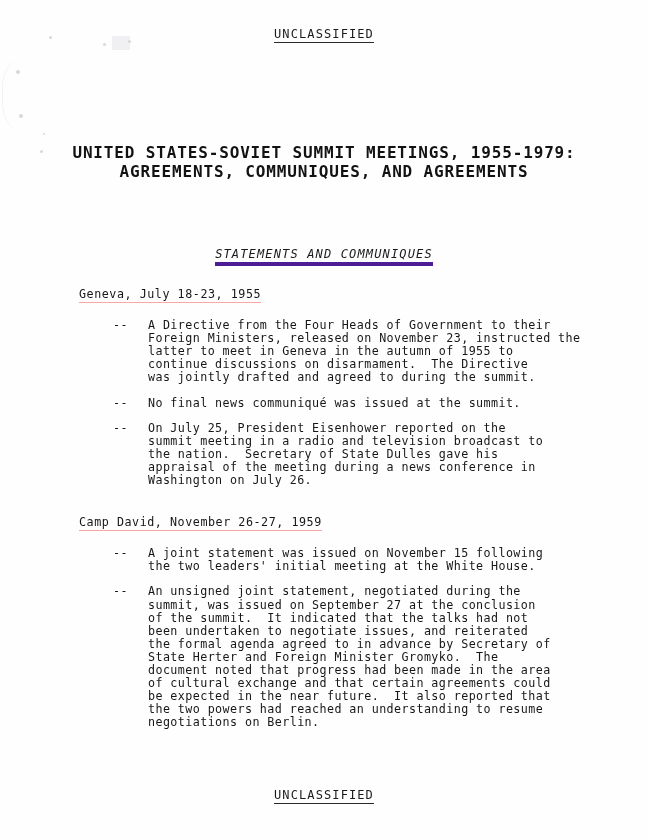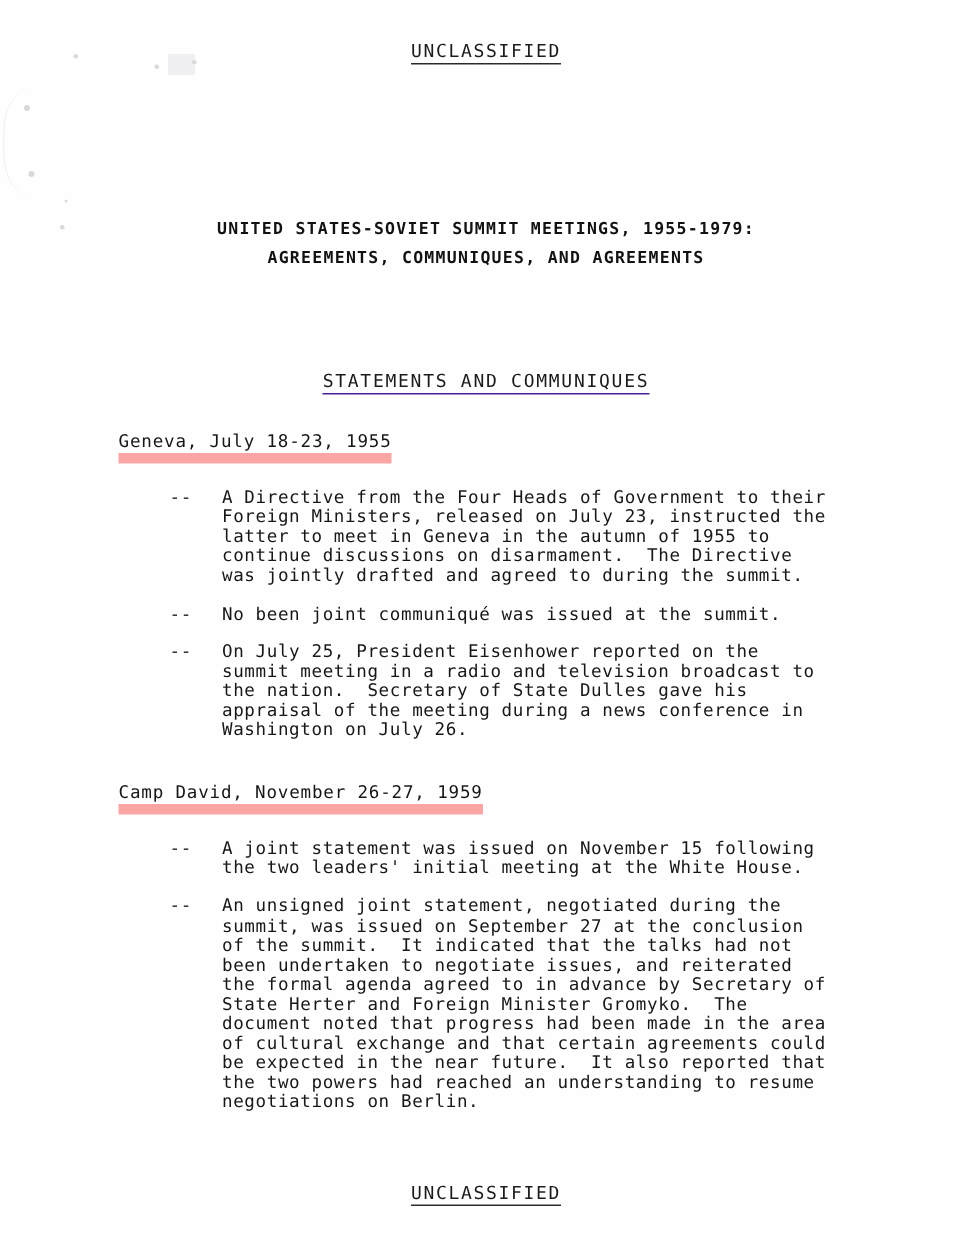--- a/index.html
+++ b/index.html
@@ -46,61 +46,62 @@
   }
   .cls-top { top: 27px; }
   .cls-bottom { top: 788px; }
 
   .doc-title {
     position: absolute;
     left: 0;
     top: 143px;
     width: 648px;
     text-align: center;
-    font-size: 11px;
+    font-size: 16px;
     font-weight: bold;
     letter-spacing: 0.85px;
     line-height: 19px;
     color: #121212;
   }
   .doc-title div { white-space: pre; }
 
   .section-heading {
     position: absolute;
     left: 0;
     top: 247px;
     width: 648px;
     text-align: center;
     font-size: 12px;
     letter-spacing: 1.15px;
     color: #1a1a1a;
   }
   .section-heading span {
-    border-bottom: 1px solid #4c1d95;
+    border-bottom: 4px solid #4c1d95;
     padding-bottom: 1px;
+    font-style: italic;
   }
 
   .body-block {
     position: absolute;
     left: 79px;
     top: 288px;
     width: 520px;
     font-size: 11.7px;
     line-height: 13.1px;
   }
 
   .group { margin-bottom: 0; }
 
   .group-heading {
     font-size: 11.7px;
     letter-spacing: 0.55px;
     color: #161616;
     white-space: pre;
     display: inline-block;
-    border-bottom: 7px solid #fca5a5;
+    border-bottom: 1px solid #fca5a5;
     padding-bottom: 1px;
   }
 
   .bullets { margin-top: 16px; }
 
   .bullet {
     display: flex;
     margin-bottom: 12px;
   }
   .bullet-marker {
@@ -150,29 +151,29 @@
 
   <div class="body-block">
 
     <div class="group">
       <div class="group-heading">Geneva, July 18-23, 1955</div>
       <div class="bullets">
 
         <div class="bullet">
           <div class="bullet-marker">--</div>
           <div class="bullet-text">A Directive from the Four Heads of Government to their
-Foreign Ministers, released on July 23, instructed the
+Foreign Ministers, released on November 23, instructed the
 latter to meet in Geneva in the autumn of 1955 to
 continue discussions on disarmament.  The Directive
 was jointly drafted and agreed to during the summit.</div>
         </div>
 
         <div class="bullet">
           <div class="bullet-marker">--</div>
-          <div class="bullet-text">No been joint communiqué was issued at the summit.</div>
+          <div class="bullet-text">No final news communiqué was issued at the summit.</div>
         </div>
 
         <div class="bullet">
           <div class="bullet-marker">--</div>
           <div class="bullet-text">On July 25, President Eisenhower reported on the
 summit meeting in a radio and television broadcast to
 the nation.  Secretary of State Dulles gave his
 appraisal of the meeting during a news conference in
 Washington on July 26.</div>
         </div>

